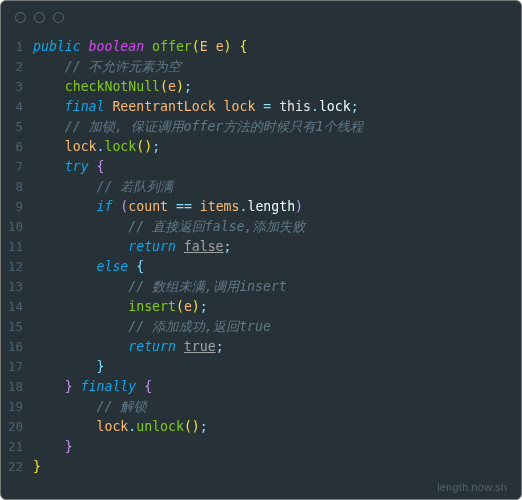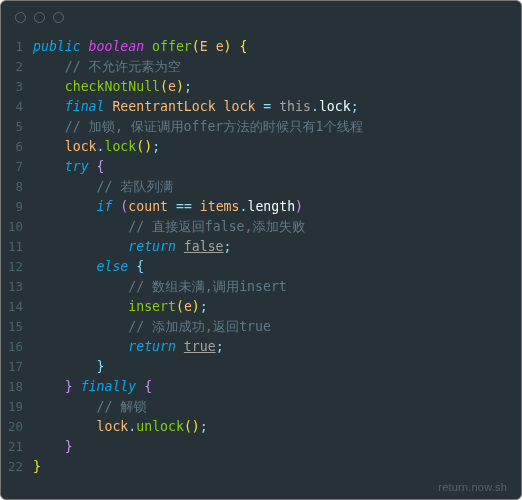--- a/index.html
+++ b/index.html
@@ -67,36 +67,36 @@
   .tok-fn      { color: #84cc16; }
   .tok-var     { color: #fdba74; }
   .tok-prop    { color: #eeffff; }
   .tok-punc    { color: #89ddff; }
   .tok-paren   { color: #f3e430; }
   .tok-paren2  { color: #c792ea; }
   .tok-brace   { color: #f3e430; }
   .tok-brace2  { color: #c792ea; }
   .tok-brace3  { color: #89ddff; }
   .tok-op      { color: #89ddff; }
-  .tok-comment { color: #617a87; }
-  .tok-this    { color: #a3a3a3; }
+  .tok-comment { color: #617a87; font-style: italic; }
+  .tok-this    { color: #e5e5e5; }
   .watermark {
     position: absolute;
     right: 14px;
     bottom: 6px;
     font-size: 11px;
     color: #53636c;
     letter-spacing: 0.2px;
     font-family: "Helvetica Neue", Arial, sans-serif;
   }
 </style>
 </head>
 <body>
 
 <div class="frame">
   <div class="titlebar">
     <div class="dot"></div>
     <div class="dot"></div>
     <div class="dot"></div>
   </div>
   <div class="code-area" id="code-area"><div class="line"><span class="ln">1</span><span class="code"><span class="tok-kw">public </span><span class="tok-type">boolean </span><span class="tok-fn">offer</span><span class="tok-paren">(</span><span class="tok-var">E e</span><span class="tok-paren">)</span><span> </span><span class="tok-brace">{</span></span></div><div class="line"><span class="ln">2</span><span class="code">    <span class="tok-comment">// 不允许元素为空</span></span></div><div class="line"><span class="ln">3</span><span class="code">    <span class="tok-fn">checkNotNull</span><span class="tok-paren">(</span><span class="tok-var">e</span><span class="tok-paren">)</span><span class="tok-punc">;</span></span></div><div class="line"><span class="ln">4</span><span class="code">    <span class="tok-kw">final </span><span class="tok-var">ReentrantLock </span><span class="tok-var">lock</span><span class="tok-op"> = </span><span class="tok-this">this</span><span class="tok-punc">.</span><span class="tok-prop">lock</span><span class="tok-punc">;</span></span></div><div class="line"><span class="ln">5</span><span class="code">    <span class="tok-comment">// 加锁, 保证调用offer方法的时候只有1个线程</span></span></div><div class="line"><span class="ln">6</span><span class="code">    <span class="tok-var">lock</span><span class="tok-punc">.</span><span class="tok-fn">lock</span><span class="tok-paren">()</span><span class="tok-punc">;</span></span></div><div class="line"><span class="ln">7</span><span class="code">    <span class="tok-kw">try </span><span class="tok-brace2">{</span></span></div><div class="line"><span class="ln">8</span><span class="code">        <span class="tok-comment">// 若队列满</span></span></div><div class="line"><span class="ln">9</span><span class="code">        <span class="tok-kw">if </span><span class="tok-paren2">(</span><span class="tok-var">count</span><span class="tok-op"> == </span><span class="tok-var">items</span><span class="tok-punc">.</span><span class="tok-prop">length</span><span class="tok-paren2">)</span></span></div><div class="line"><span class="ln">10</span><span class="code">            <span class="tok-comment">// 直接返回false,添加失败</span></span></div><div class="line"><span class="ln">11</span><span class="code">            <span class="tok-kw">return </span><span class="tok-bool">false</span><span class="tok-punc">;</span></span></div><div class="line"><span class="ln">12</span><span class="code">        <span class="tok-kw">else </span><span class="tok-brace3">{</span></span></div><div class="line"><span class="ln">13</span><span class="code">            <span class="tok-comment">// 数组未满,调用insert</span></span></div><div class="line"><span class="ln">14</span><span class="code">            <span class="tok-fn">insert</span><span class="tok-paren">(</span><span class="tok-var">e</span><span class="tok-paren">)</span><span class="tok-punc">;</span></span></div><div class="line"><span class="ln">15</span><span class="code">            <span class="tok-comment">// 添加成功,返回true</span></span></div><div class="line"><span class="ln">16</span><span class="code">            <span class="tok-kw">return </span><span class="tok-bool">true</span><span class="tok-punc">;</span></span></div><div class="line"><span class="ln">17</span><span class="code">        <span class="tok-brace3">}</span></span></div><div class="line"><span class="ln">18</span><span class="code">    <span class="tok-brace2">}</span><span> </span><span class="tok-kw">finally </span><span class="tok-brace2">{</span></span></div><div class="line"><span class="ln">19</span><span class="code">        <span class="tok-comment">// 解锁</span></span></div><div class="line"><span class="ln">20</span><span class="code">        <span class="tok-var">lock</span><span class="tok-punc">.</span><span class="tok-fn">unlock</span><span class="tok-paren">()</span><span class="tok-punc">;</span></span></div><div class="line"><span class="ln">21</span><span class="code">    <span class="tok-brace2">}</span></span></div><div class="line"><span class="ln">22</span><span class="code"><span class="tok-brace">}</span></span></div></div>
-  <div class="watermark">return.now.sh</div>
+  <div class="watermark">length.now.sh</div>
 </div>
 
 </body></html>

